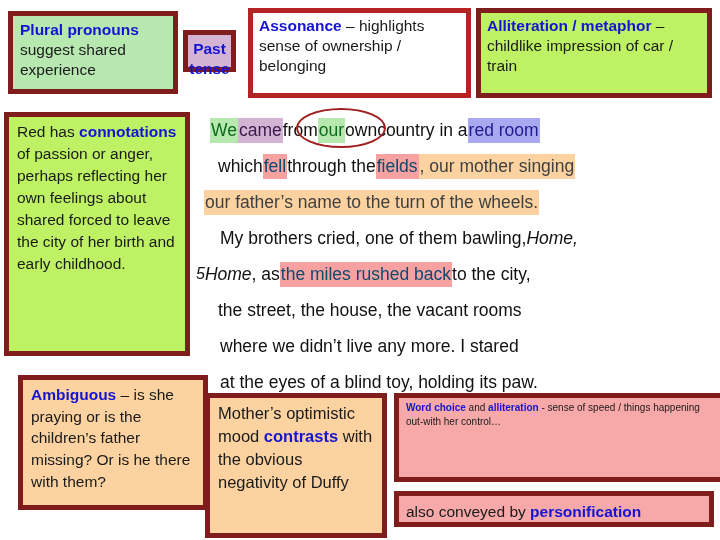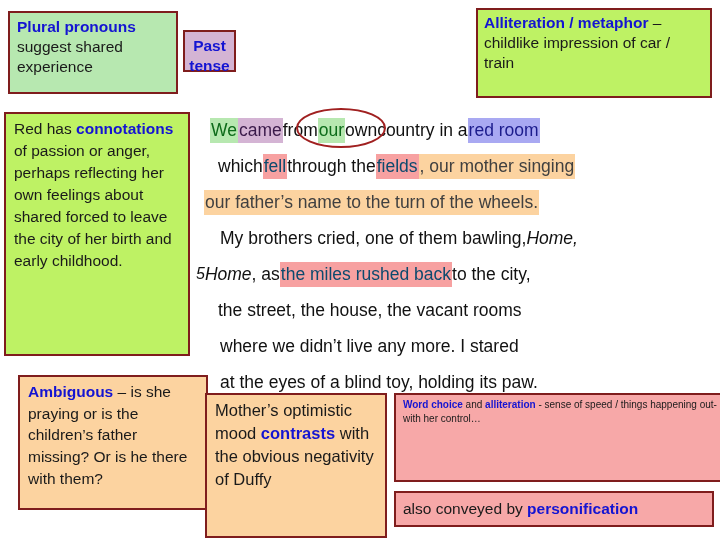--- a/index.html
+++ b/index.html
@@ -15,21 +15,21 @@
   }
   #page {
     position: relative;
     width: 720px;
     height: 540px;
     background: #ffffff;
   }
   .box {
     position: absolute;
     box-sizing: border-box;
-    border: 2px solid #7f1d1d;
+    border: 5px solid #7f1d1d;
     line-height: 1.30;
     color: #1a1a1a;
   }
   .green  { background: #b7e8b0; }
   .purple { background: #d4b4d4; }
   .white  { background: #ffffff; border-color: #b52424; }
   .blue   { background: #bef264; }
   .orange { background: #fcd3a0; }
   .pink   { background: #f7a8a8; }
 
@@ -137,20 +137,23 @@
 
   <div class="box green" id="box-plural">
     <span class="kw">Plural pronouns</span><span> suggest shared experience</span>
   </div>
 
   <div class="box purple" id="box-past">
     <div class="kw">Past</div>
     <div class="kw">tense</div>
   </div>
 
+  <div class="box white" id="box-assonance">
+    <span class="kw">Assonance</span><span> – highlights sense of ownership / belonging</span>
+  </div>
 
   <div class="box blue" id="box-alliteration">
     <span class="kw">Alliteration / metaphor</span><span> – childlike impression of car / train</span>
   </div>
 
   <div class="box blue" id="box-red">
     <span>Red has </span><span class="kw">connotations</span><span> of passion or anger, perhaps reflecting her own feelings about shared forced to leave the city of her birth and early childhood.</span>
   </div>
 
   <div class="box orange" id="box-ambiguous">

